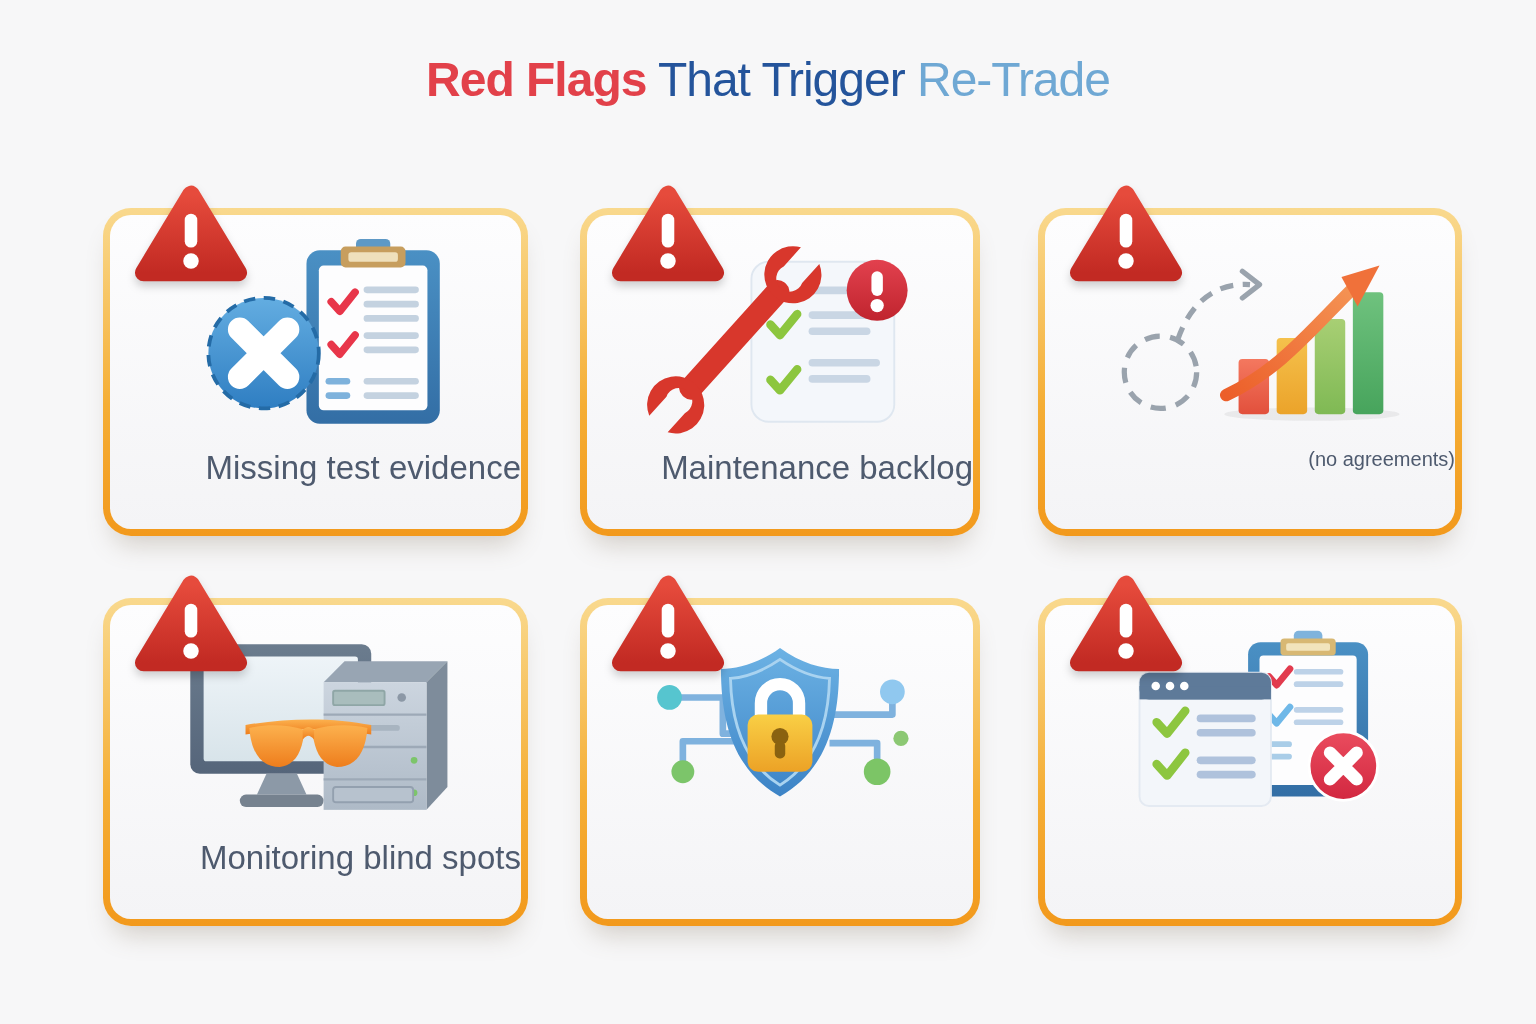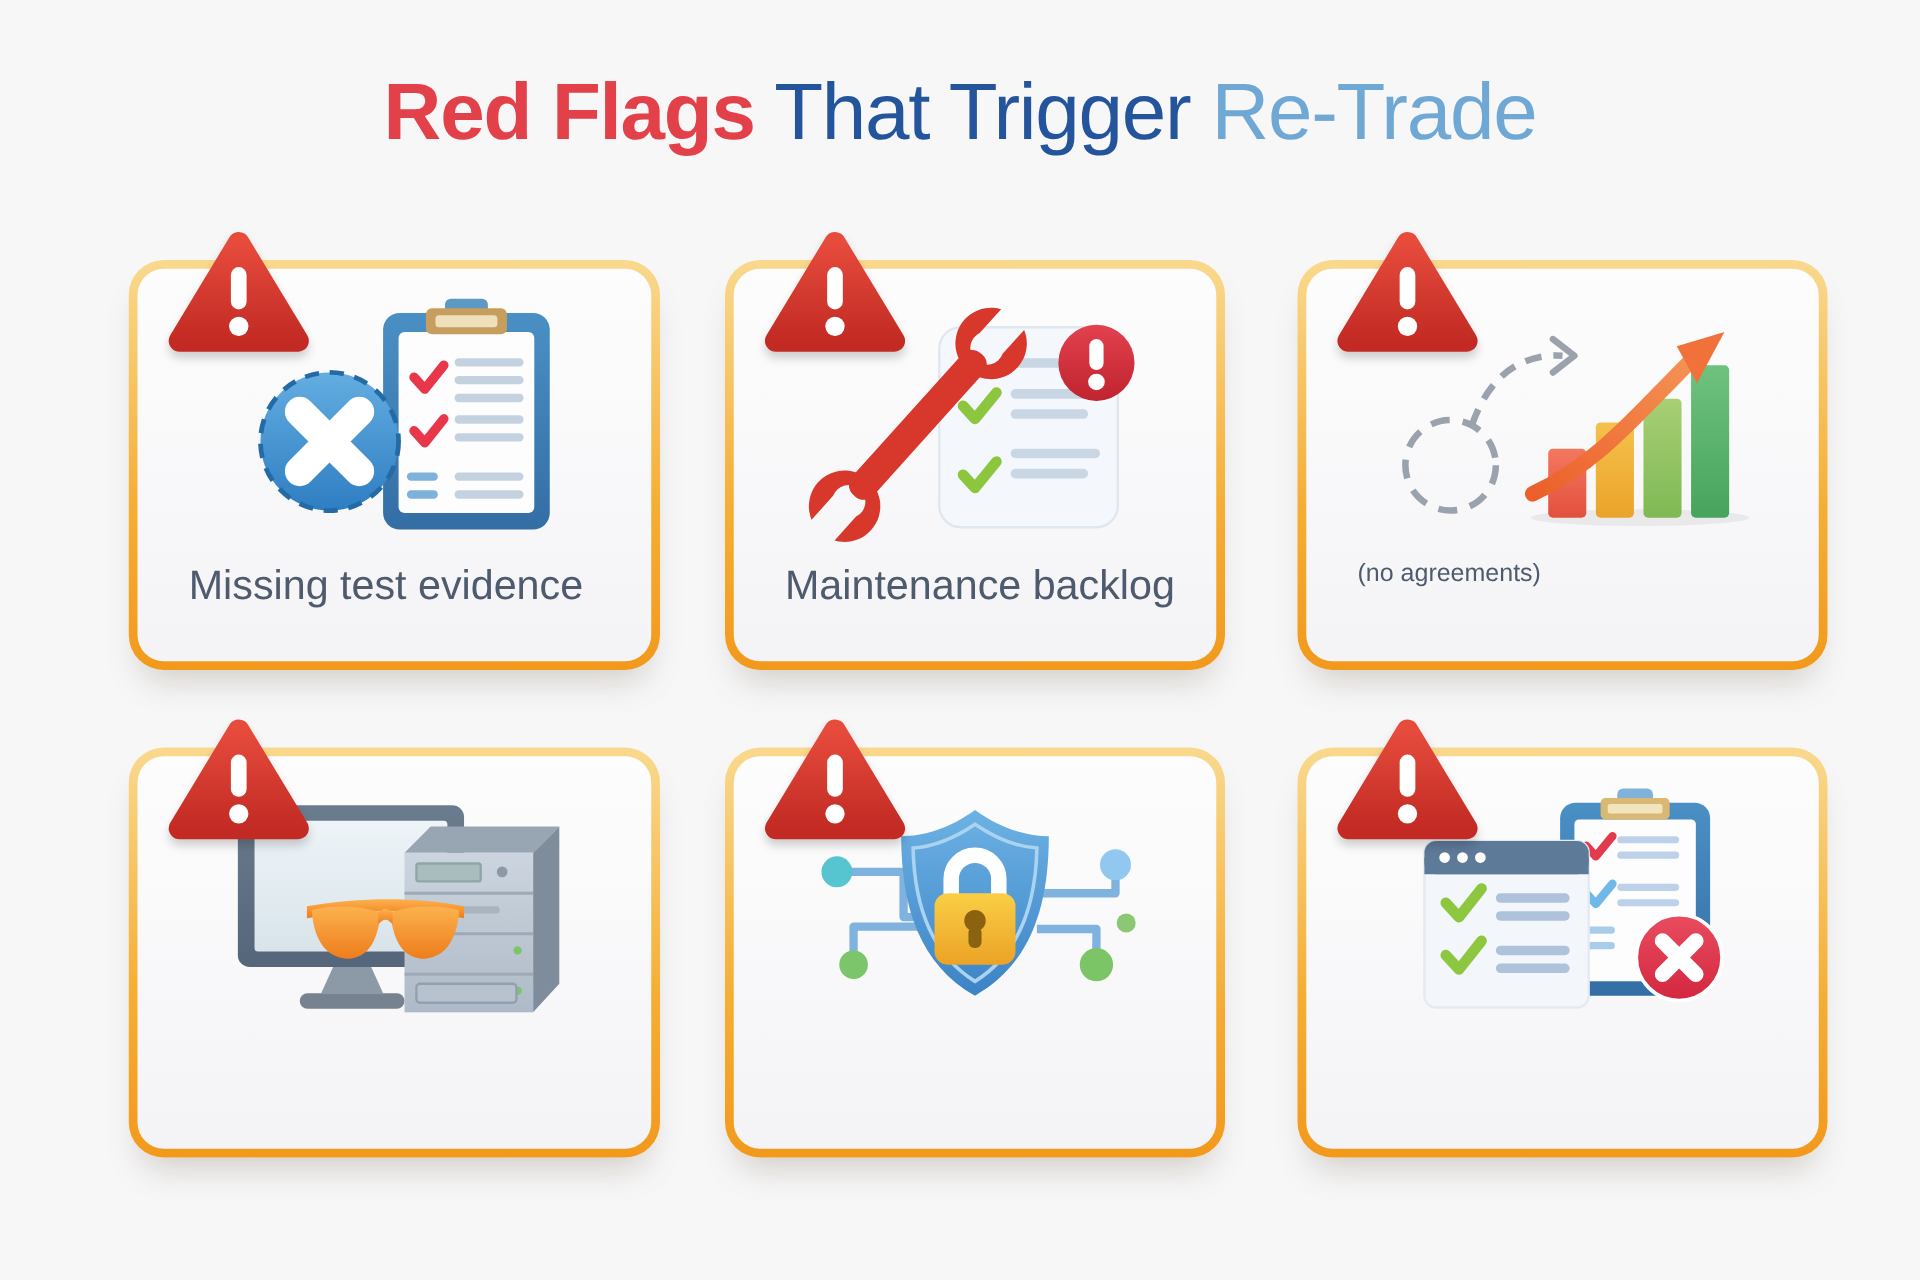--- a/index.html
+++ b/index.html
@@ -3,21 +3,21 @@
 <meta charset="utf-8">
 <style>
   html,body{margin:0;padding:0;}
   body{
     width:1536px;height:1024px;position:relative;overflow:hidden;
     background:#f7f7f8;
     font-family:"Liberation Sans","DejaVu Sans",sans-serif;
   }
   .page-title{
     position:absolute;top:54px;left:0;width:1536px;
-    text-align:center;font-size:64px;letter-spacing:-1px;line-height:1.1;
+    text-align:center;font-size:48px;letter-spacing:-1px;line-height:1.1;
     white-space:nowrap;
   }
   .t1{font-weight:700;color:#e2414a;}
   .t2{font-weight:400;color:#24549b;}
   .t3{font-weight:400;color:#6fa8d4;}
   .card{
     position:absolute;border-radius:28px;padding:7px;
     background:linear-gradient(180deg,#f9d98e 0%,#f5ae35 60%,#f2991c 100%);
     box-shadow:0 18px 26px -10px rgba(125,110,85,.30);
   }
@@ -28,22 +28,22 @@
   .tri{
     position:absolute;left:30px;top:-30px;width:116px;height:110px;z-index:5;
     filter:drop-shadow(0 5px 4px rgba(0,0,0,.18));
   }
   .tri svg{display:block;width:100%;height:100%;}
   .illus{
     position:absolute;top:22px;left:50%;transform:translateX(-50%);
   }
   .illus svg{display:block;}
   .card-label{
-    position:absolute;top:232px;left:0;right:0;text-align:left;
-    color:#4e5a6e;font-size:33px;line-height:1.28;font-weight:400;margin-left:41px;
+    position:absolute;top:232px;left:0;right:0;text-align:right;
+    color:#4e5a6e;font-size:33px;line-height:1.28;font-weight:400;
   }
   .card-label .l2{display:block;}
   .card-label .l2.paren{font-size:20px;}
   .label-up{top:216px;}
   
   #card1{left:103px;top:208px;width:411px;height:314px;}
   #card2{left:580px;top:208px;width:386px;height:314px;}
   #card3{left:1038px;top:208px;width:410px;height:314px;}
   #card4{left:103px;top:598px;width:411px;height:314px;}
   #card5{left:580px;top:598px;width:386px;height:314px;}
@@ -258,20 +258,24 @@
         <circle cx="263" cy="140" r="3.5" fill="#7cc56a"></circle>
         <circle cx="263" cy="174" r="3.5" fill="#7cc56a"></circle>
         <rect x="178" y="168" width="84" height="16" rx="3" fill="#b7c2ce" stroke="#93a0af" stroke-width="2"></rect>
         <g fill="url(#gGlass)">
           <path d="M86 103 C 130 95 180 95 218 103 L 218 113 C 180 105 130 105 86 113 Z"></path>
           <path d="M90 106 C 92 134 104 147 122 147 C 140 145 146 128 148 108 C 128 102 108 102 90 106 Z"></path>
           <path d="M156 108 C 158 128 164 145 182 147 C 200 147 212 134 214 106 C 196 102 176 102 156 108 Z"></path>
           <path d="M146 108 C 151 104 153 104 158 108 L 158 118 C 153 113 151 113 146 118 Z"></path>
         </g>
       </svg>
+    </div>
+    <div class="card-label">
+      <span>Monitoring blind spots</span>
+      <span class="l2"></span>
     </div>
   </div>
 </div>
 
 <div class="card" id="card5">
   <span class="tri">
     <svg viewBox="0 0 120 112">
         <path d="M60 16 L109 97 L11 97 Z" fill="url(#gTri)" stroke="url(#gTri)" stroke-width="18" stroke-linejoin="round"></path>
         <rect x="53.5" y="36" width="13" height="35" rx="6.5" fill="#fff"></rect>
         <circle cx="60" cy="85" r="8" fill="#fff"></circle>

